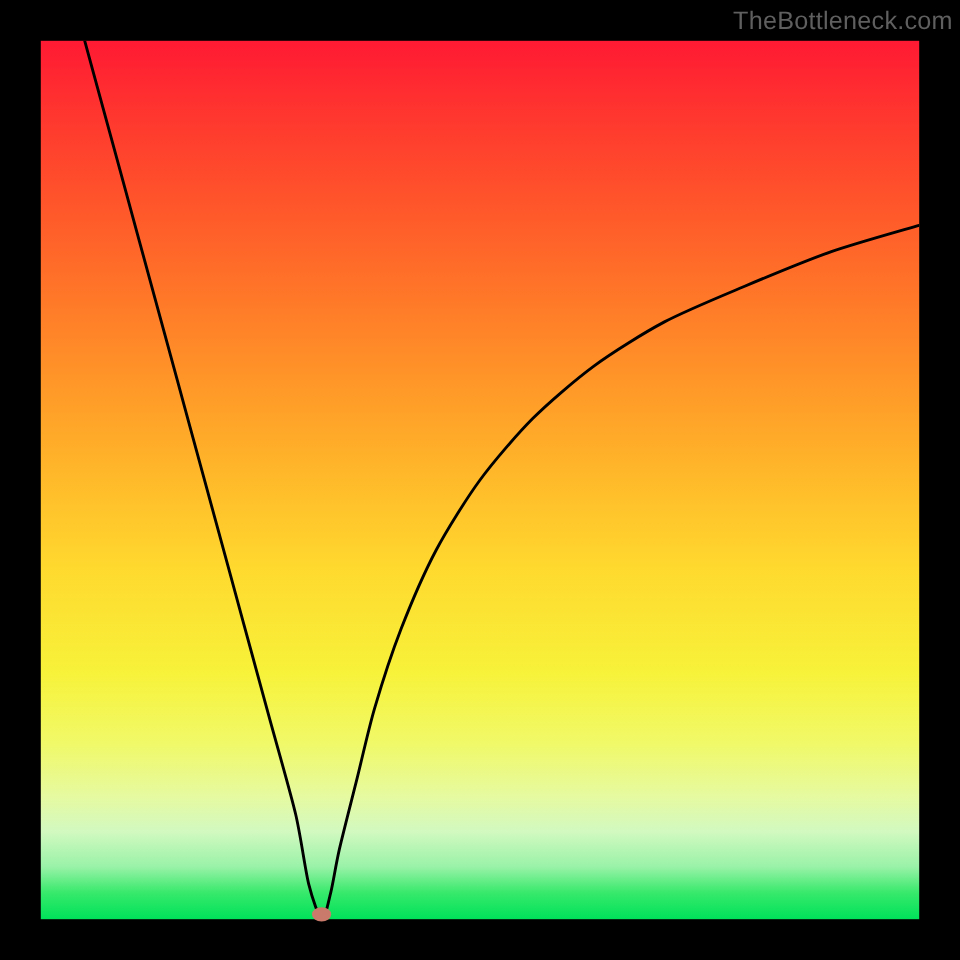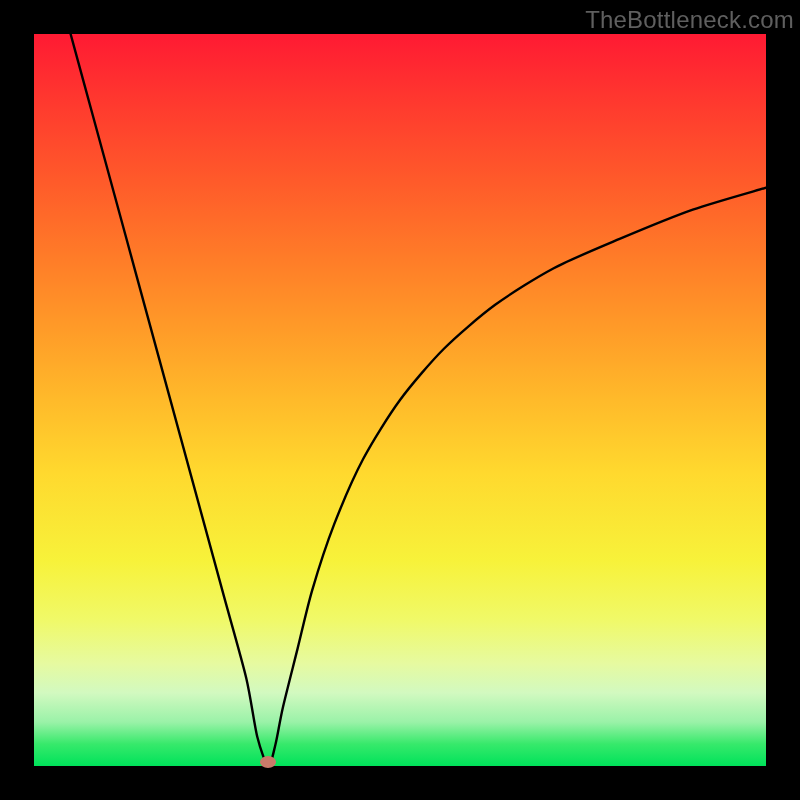--- a/index.html
+++ b/index.html
@@ -37,21 +37,21 @@
       #d2f9c0 90%,
       #9af2a8 94%,
       #37e96b 97%,
       #00e25a 100%
     );
   }
   .watermark {
     position: absolute;
     top: 6px;
     right: 6px;
-    font-size: 24px;
+    font-size: 21px;
     font-weight: 500;
     color: #5f5f5f;
     letter-spacing: 0.2px;
     z-index: 5;
   }
   .curve-svg {
     position: absolute;
     left: 0;
     top: 0;
     width: 732px;

